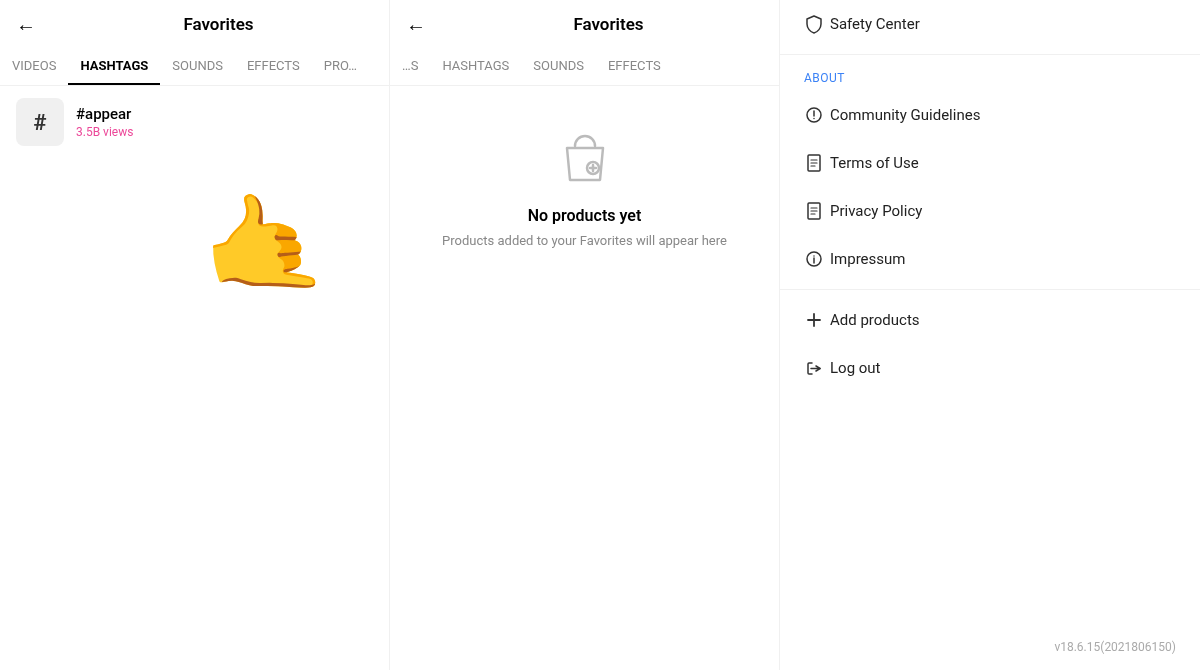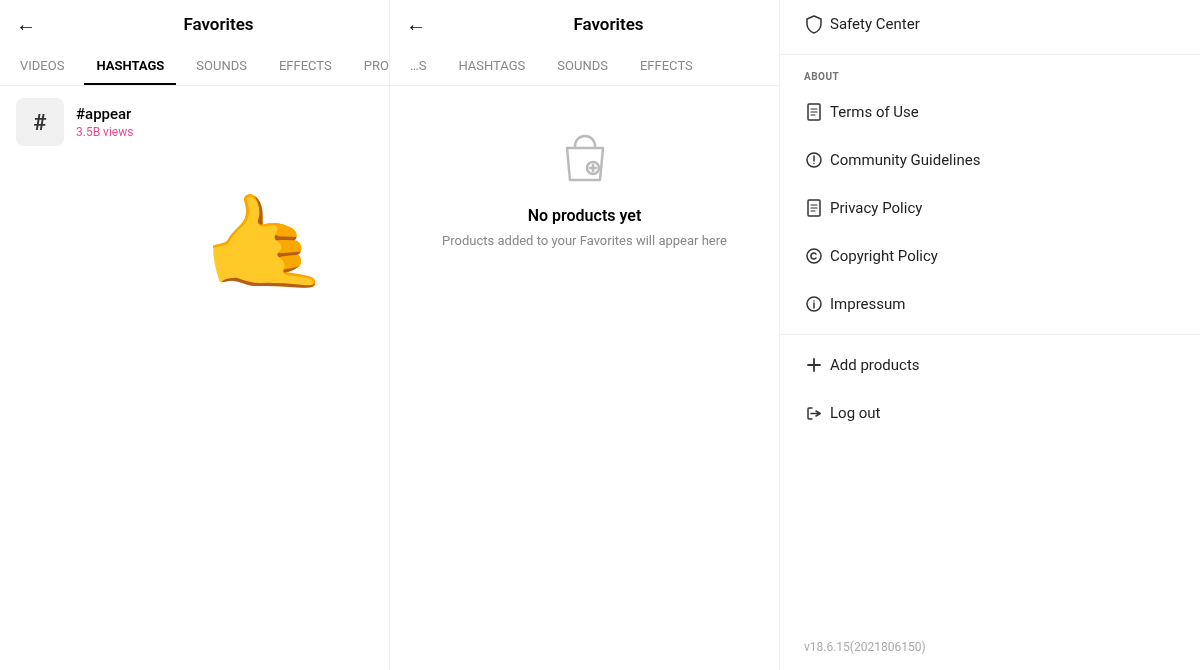--- a/index.html
+++ b/index.html
@@ -69,21 +69,20 @@
     }
 
     .tab {
       padding: 10px 12px;
       font-size: 13px;
       color: #888;
       cursor: pointer;
       white-space: nowrap;
       border-bottom: 2px solid transparent;
       font-weight: 400;
-      margin-left: 8px;
     }
 
     .tab.active {
       color: #000;
       font-weight: 700;
       border-bottom: 2px solid #000;
     }
 
     
     .hashtag-item {
@@ -180,28 +179,28 @@
     }
 
     .menu-divider {
       height: 1px;
       background: #f0f0f0;
       margin: 6px 0;
     }
 
     .about-label {
       padding: 10px 24px 6px;
-      font-size: 10px;
-      color: #737373;
-      font-weight: 700;
+      font-size: 12px;
+      color: #3b82f6;
+      font-weight: 400;
       letter-spacing: 0.5px;
     }
 
     .version-text {
-      text-align: left;
+      text-align: right;
       padding: 16px 24px;
       font-size: 12px;
       color: #aaa;
       margin-top: auto;
     }
 
     .panel-left-content {
       position: relative;
       flex: 1;
     }
@@ -286,61 +285,52 @@
   </div>
 
 
   <div class="menu-divider"></div>
 
   <div class="about-label">ABOUT</div>
 
   <div class="menu-item">
     <span class="menu-icon">
       <svg width="20" height="20" viewBox="0 0 20 20" fill="none">
+        <circle cx="10" cy="10" r="7" stroke="#333" stroke-width="1.5"></circle>
+        <path d="M10 6V11" stroke="#333" stroke-width="1.5" stroke-linecap="round"></path>
+        <circle cx="10" cy="13.5" r="0.75" fill="#333"></circle>
+      </svg>
+    </span>
+    <span class="menu-label">Community Guidelines</span>
+  </div>
+
+  <div class="menu-item">
+    <span class="menu-icon">
+      <svg width="20" height="20" viewBox="0 0 20 20" fill="none">
         <rect x="4" y="2" width="12" height="16" rx="1" stroke="#333" stroke-width="1.5"></rect>
         <line x1="7" y1="7" x2="13" y2="7" stroke="#333" stroke-width="1.2" stroke-linecap="round"></line>
         <line x1="7" y1="10" x2="13" y2="10" stroke="#333" stroke-width="1.2" stroke-linecap="round"></line>
         <line x1="7" y1="13" x2="11" y2="13" stroke="#333" stroke-width="1.2" stroke-linecap="round"></line>
       </svg>
     </span>
     <span class="menu-label">Terms of Use</span>
   </div>
 
   <div class="menu-item">
     <span class="menu-icon">
       <svg width="20" height="20" viewBox="0 0 20 20" fill="none">
-        <circle cx="10" cy="10" r="7" stroke="#333" stroke-width="1.5"></circle>
-        <path d="M10 6V11" stroke="#333" stroke-width="1.5" stroke-linecap="round"></path>
-        <circle cx="10" cy="13.5" r="0.75" fill="#333"></circle>
-      </svg>
-    </span>
-    <span class="menu-label">Community Guidelines</span>
-  </div>
-
-  <div class="menu-item">
-    <span class="menu-icon">
-      <svg width="20" height="20" viewBox="0 0 20 20" fill="none">
         <rect x="4" y="2" width="12" height="16" rx="1" stroke="#333" stroke-width="1.5"></rect>
         <line x1="7" y1="7" x2="13" y2="7" stroke="#333" stroke-width="1.2" stroke-linecap="round"></line>
         <line x1="7" y1="10" x2="13" y2="10" stroke="#333" stroke-width="1.2" stroke-linecap="round"></line>
         <line x1="7" y1="13" x2="11" y2="13" stroke="#333" stroke-width="1.2" stroke-linecap="round"></line>
       </svg>
     </span>
     <span class="menu-label">Privacy Policy</span>
   </div>
 
-  <div class="menu-item">
-    <span class="menu-icon">
-      <svg width="20" height="20" viewBox="0 0 20 20" fill="none">
-        <circle cx="10" cy="10" r="7" stroke="#333" stroke-width="1.5"></circle>
-        <path d="M12 8C11.3 7.4 10.7 7 10 7C8.3 7 7 8.3 7 10C7 11.7 8.3 13 10 13C10.7 13 11.3 12.7 12 12" stroke="#333" stroke-width="1.5" stroke-linecap="round"></path>
-      </svg>
-    </span>
-    <span class="menu-label">Copyright Policy</span>
-  </div>
 
 
   <div class="menu-item">
     <span class="menu-icon">
       <svg width="20" height="20" viewBox="0 0 20 20" fill="none">
         <circle cx="10" cy="10" r="7" stroke="#333" stroke-width="1.5"></circle>
         <line x1="10" y1="9" x2="10" y2="14" stroke="#333" stroke-width="1.5" stroke-linecap="round"></line>
         <circle cx="10" cy="7" r="0.75" fill="#333"></circle>
       </svg>
     </span>

